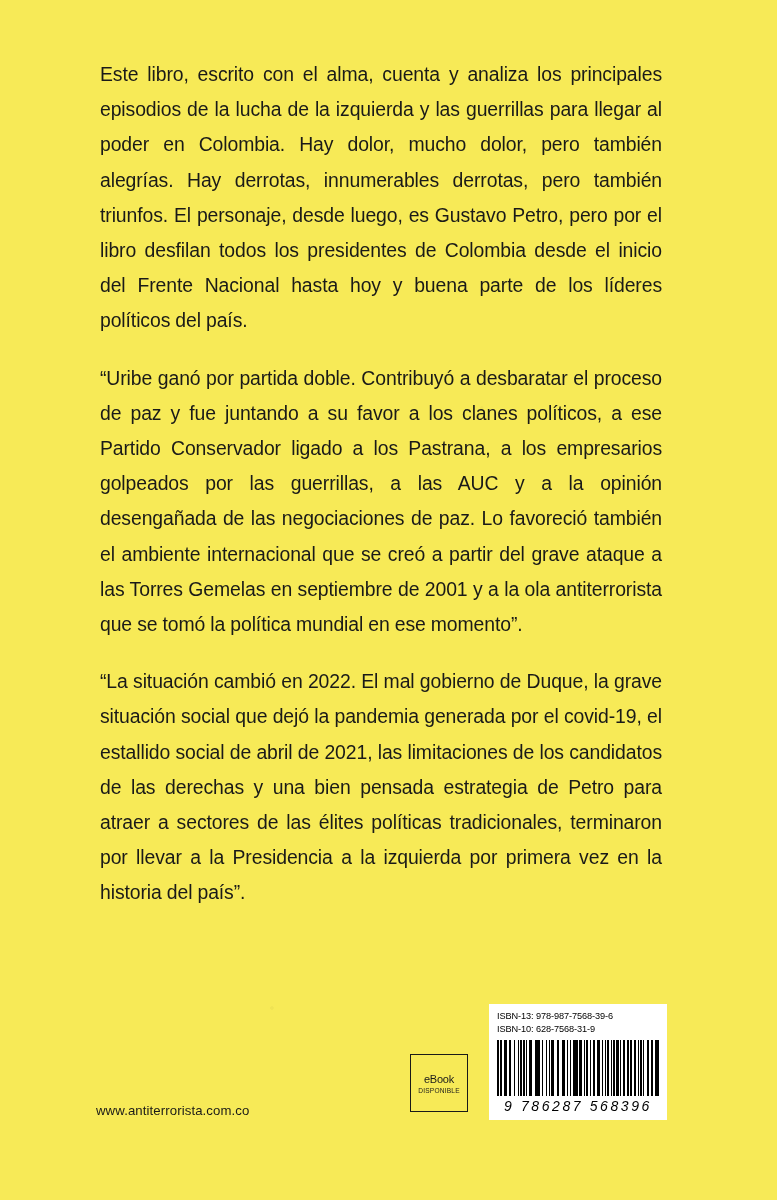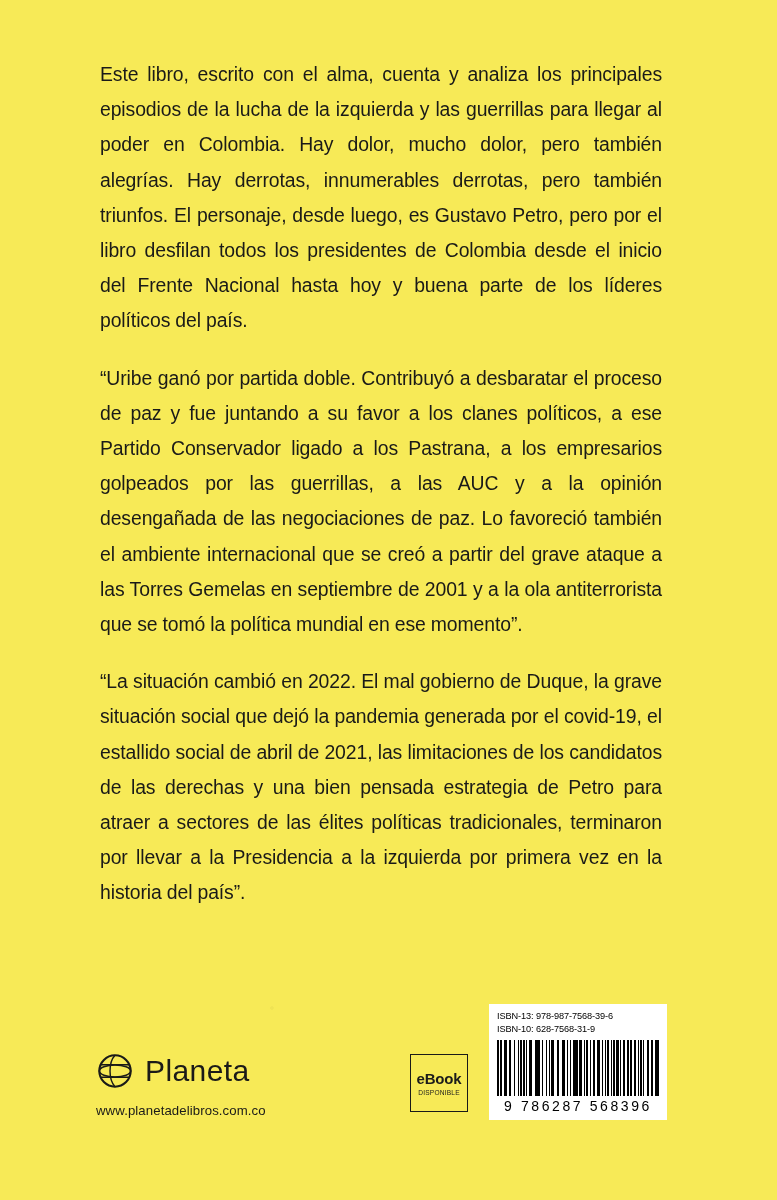--- a/index.html
+++ b/index.html
@@ -80,23 +80,22 @@
     width: 56px;
     height: 56px;
     border: 1.6px solid #1a1a18;
     display: flex;
     flex-direction: column;
     align-items: center;
     justify-content: center;
     gap: 2px;
   }
   .ebook-badge .l1 {
-    font-size: 15px;
+    font-size: 11px;
     letter-spacing: -0.2px;
-    font-weight: bold;
   }
   .ebook-badge .l2 {
     font-size: 6.6px;
     letter-spacing: 0.2px;
   }
 
   .isbn-box {
     position: absolute;
     left: 489px;
     bottom: 80px;
@@ -124,46 +123,36 @@
     background: #000;
     height: 100%;
   }
   .barcode-digits {
     margin-top: 2px;
     font-size: 14px;
     letter-spacing: 2.6px;
     color: #000;
     text-align: center;
     font-family: "Liberation Sans", sans-serif;
+    font-style: italic;
   }
 </style>
 </head>
 <body>
 
 <div class="page">
 
   <div class="body-copy">
     <p class="para">Este libro, escrito con el alma, cuenta y analiza los principales episodios de la lucha de la izquierda y las guerrillas para llegar al poder en Colombia. Hay dolor, mucho dolor, pero también alegrías. Hay derrotas, innumerables derrotas, pero también triunfos. El personaje, desde luego, es Gustavo Petro, pero por el libro desfilan todos los presidentes de Colombia desde el inicio del Frente Nacional hasta hoy y buena parte de los líderes políticos del país.</p>
     <p class="para">“Uribe ganó por partida doble. Contribuyó a desbaratar el proceso de paz y fue juntando a su favor a los clanes políticos, a ese Partido Conservador ligado a los Pastrana, a los empresarios golpeados por las guerrillas, a las AUC y a la opinión desengañada de las negociaciones de paz. Lo favoreció también el ambiente internacional que se creó a partir del grave ataque a las Torres Gemelas en septiembre de 2001 y a la ola antiterrorista que se tomó la política mundial en ese momento”.</p>
     <p class="para">“La situación cambió en 2022. El mal gobierno de Duque, la grave situación social que dejó la pandemia generada por el covid-19, el estallido social de abril de 2021, las limitaciones de los candidatos de las derechas y una bien pensada estrategia de Petro para atraer a sectores de las élites políticas tradicionales, terminaron por llevar a la Presidencia a la izquierda por primera vez en la historia del país”.</p>
   </div>
 
   <div class="publisher-block">
-    <div class="publisher-row">
-      <span class="planeta-mark">
-        <svg viewBox="0 0 40 40" width="38" height="38" aria-hidden="true">
-          <circle cx="20" cy="20" r="16.5" fill="none" stroke="#1a1a18" stroke-width="2.2"></circle>
-          <ellipse cx="20" cy="20" rx="16.5" ry="6.2" fill="none" stroke="#1a1a18" stroke-width="1.6"></ellipse>
-          <path d="M5 13.5 H35 M5 26.5 H35" stroke="#1a1a18" stroke-width="1.5" fill="none"></path>
-          <path d="M20 3.5 C13 11, 13 29, 20 36.5" fill="none" stroke="#1a1a18" stroke-width="1.5"></path>
-        </svg>
-      </span>
-      <span class="publisher-name">Planeta</span>
-    </div>
-    <div class="publisher-url">www.planetadelibros.com.co</div>
+    <div class="publisher-url">www.antiterrorista.com.co</div>
   </div>
 
   <div class="ebook-badge">
     <div class="l1">eBook</div>
     <div class="l2">DISPONIBLE</div>
   </div>
 
   <div class="isbn-box">
     <div class="isbn-lines">ISBN-13: 978-987-7568-39-6</div>
     <div class="isbn-lines" style="margin-top:-4px">ISBN-10: 628-7568-31-9</div>

